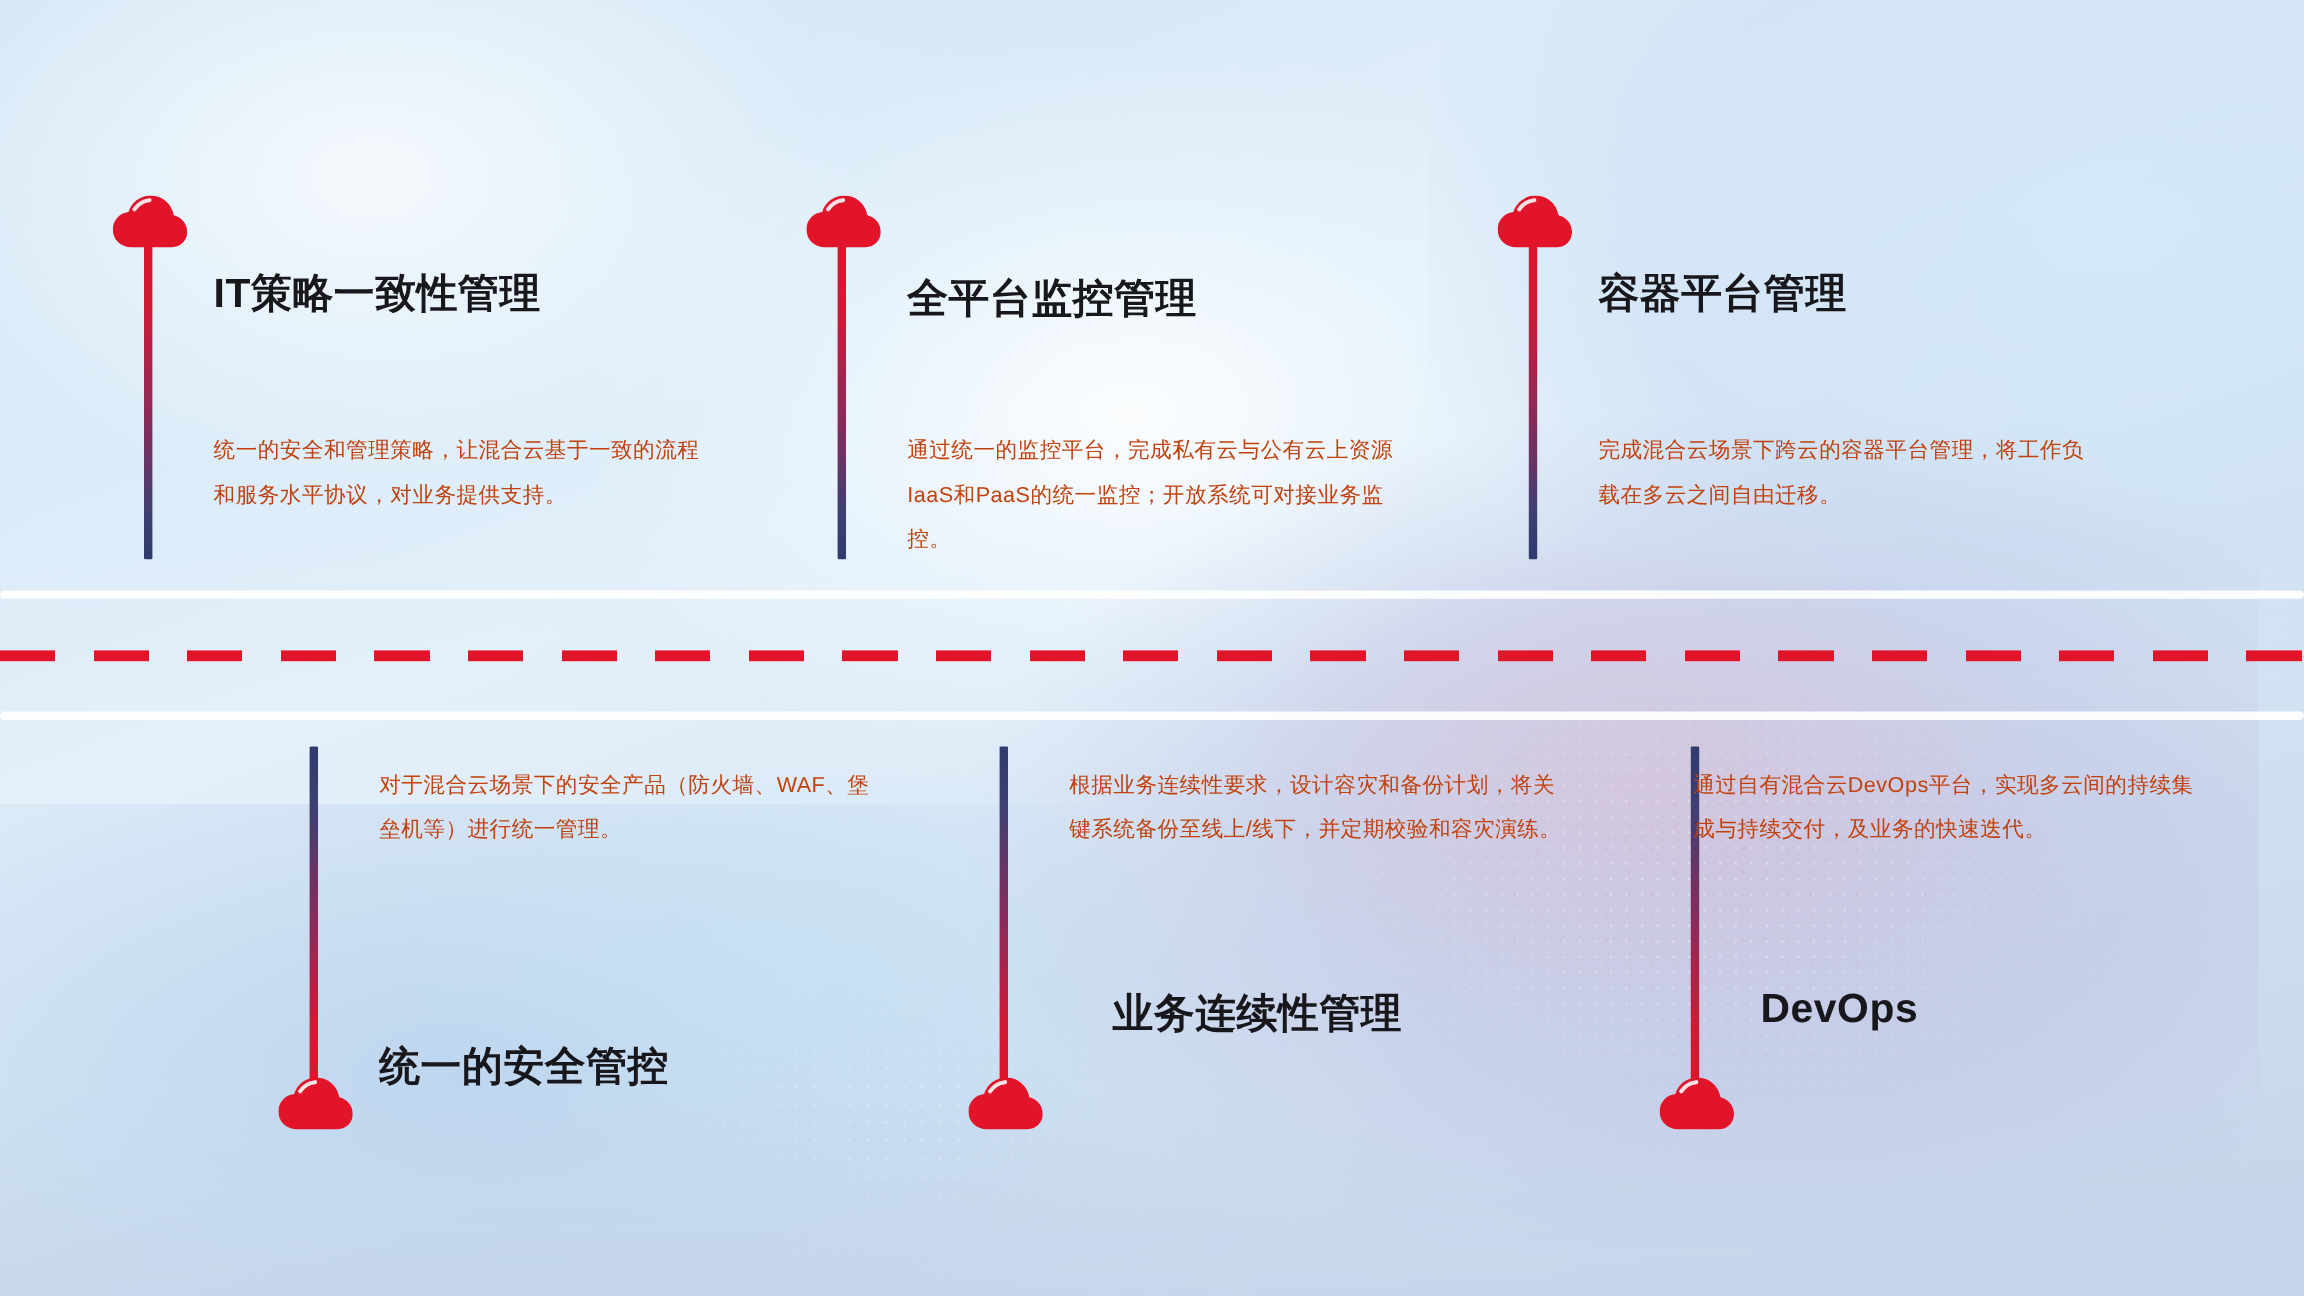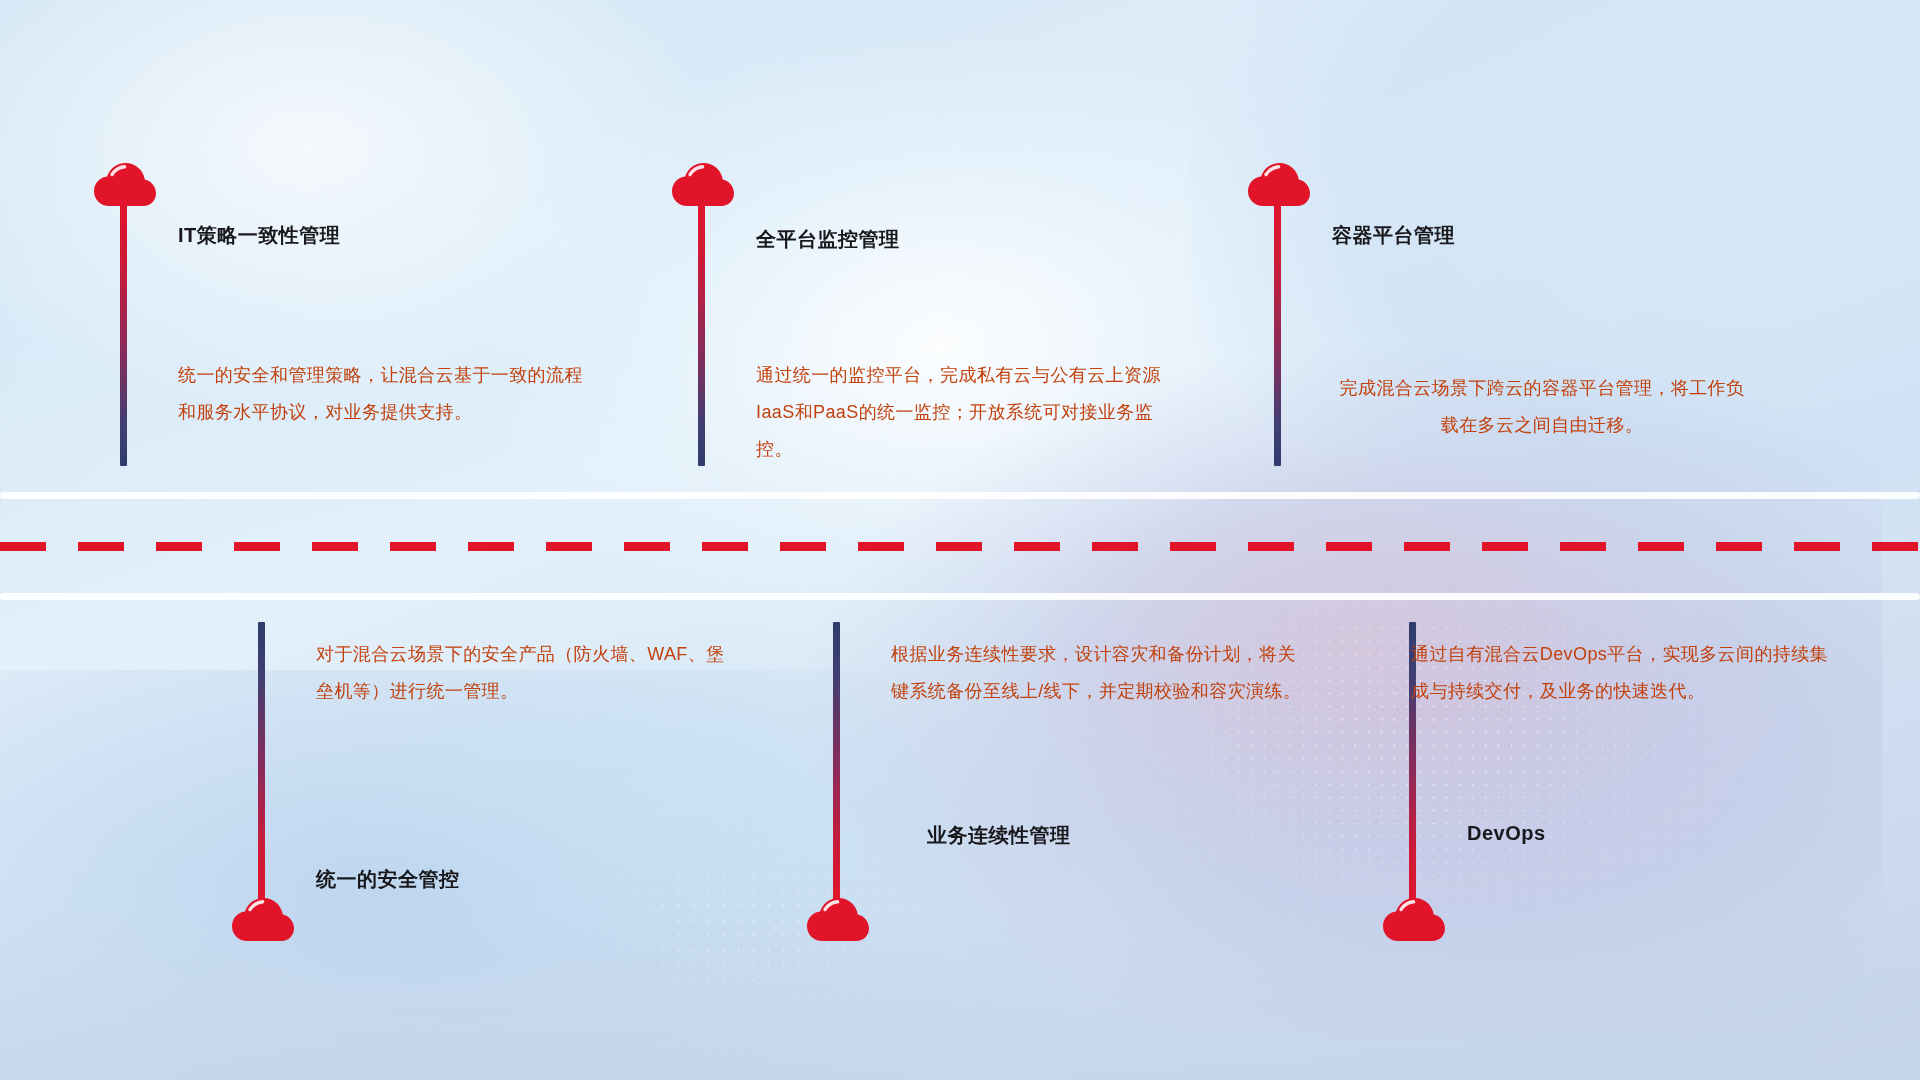--- a/index.html
+++ b/index.html
@@ -82,21 +82,21 @@
 
   
   .col{position:absolute;}
   .stem{position:absolute;width:7px;border-radius:1px;}
   .stem.down{background:linear-gradient(to bottom,#e2142a 0%,#d01a35 22%,#8e2a59 55%,#3f3f72 85%,#2f3c6e 100%);}
   .stem.up{background:linear-gradient(to bottom,#2f3c6e 0%,#3f3f72 18%,#8e2a59 52%,#d01a35 80%,#e2142a 100%);}
 
   .cloud{position:absolute;width:62px;height:46px;}
   .heading{
     position:absolute;
-    font-size:20px;font-weight:bold;color:#18181c;
+    font-size:34px;font-weight:bold;color:#18181c;
     white-space:nowrap;letter-spacing:.5px;
   }
   .body-text{
     position:absolute;
     font-size:18px;line-height:37px;color:#c2410c;
     letter-spacing:.4px;
     width:420px;
   }
 </style>
 </head>
@@ -136,21 +136,21 @@
     <div class="body-text" style="left:756px;top:357px;width:425px;">通过统一的监控平台，完成私有云与公有云上资源IaaS和PaaS的统一监控；开放系统可对接业务监控。</div>
   </div>
 
   <div class="col">
     <svg class="cloud" style="left:1248px;top:163px;" viewBox="0 0 62 46">
       <path d="M15.5 43 C6.4 43 0 36.4 0 28.2 C0 20.6 5.6 14.4 13.1 13.6 C15.6 5.7 22.9 0 31.6 0 C41.3 0 49.3 7.1 50.8 16.4 C57.3 17.9 62 23.6 62 30.4 C62 37.4 56.4 43 49.4 43 Z" fill="#e2142a"></path>
       <path d="M18 11.5 C20.8 7.2 25.4 4.3 30.6 3.8" stroke="#ffffff" stroke-width="3.4" stroke-linecap="round" fill="none" opacity=".88"></path>
     </svg>
     <div class="stem down" style="left:1274px;top:196px;height:270px;"></div>
     <div class="heading" style="left:1332px;top:222px;">容器平台管理</div>
-    <div class="body-text" style="left:1332px;top:370px;width:420px;text-align:center;">完成混合云场景下跨云的容器平台管理，将工作负载在多云之间自由迁移。</div>
+    <div class="body-text" style="left:1332px;top:357px;width:420px;">完成混合云场景下跨云的容器平台管理，将工作负载在多云之间自由迁移。</div>
   </div>
 
   <div class="divider">
     <div class="rule top"></div>
     <div class="dashes"></div>
     <div class="rule bottom"></div>
   </div>
 
   <div class="col">
     <div class="stem up" style="left:258px;top:622px;height:290px;"></div>

